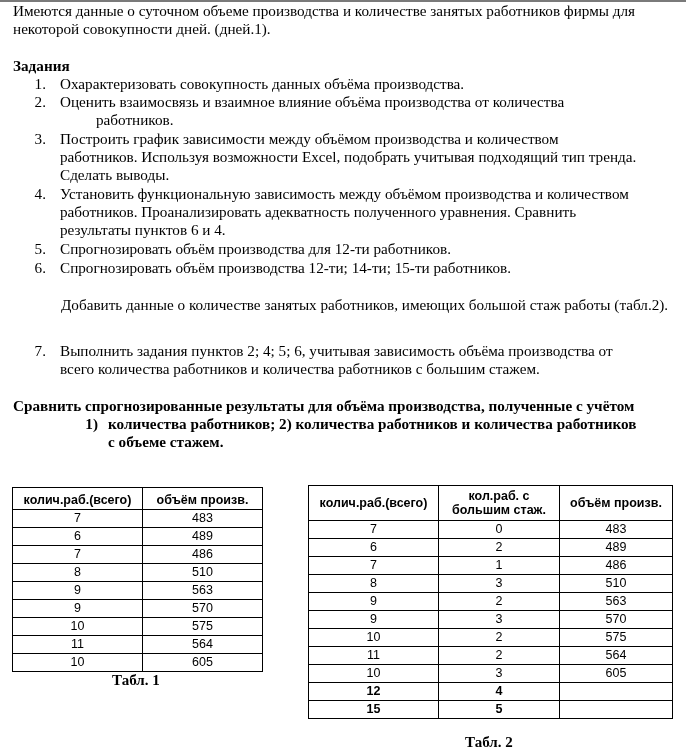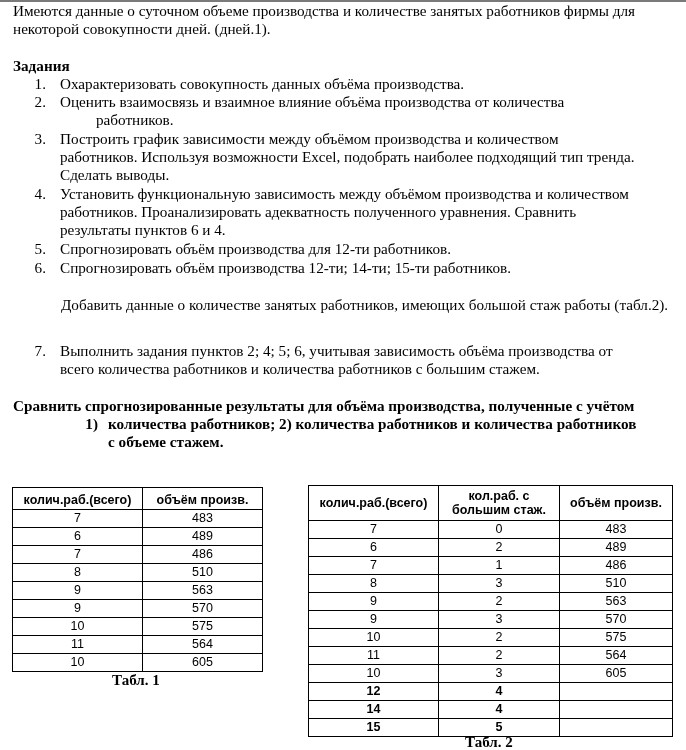--- a/index.html
+++ b/index.html
@@ -35,21 +35,21 @@
 
 <div class="num" style="left:26px;top:75px;">1.</div>
 <div class="p" style="left:60px;top:75px;">Охарактеризовать совокупность данных объёма производства.</div>
 
 <div class="num" style="left:26px;top:93px;">2.</div>
 <div class="p" style="left:60px;top:93px;">Оценить взаимосвязь и взаимное влияние объёма производства от количества</div>
 <div class="p" style="left:60px;top:111px;margin-left:36px;">работников.</div>
 
 <div class="num" style="left:26px;top:130px;">3.</div>
 <div class="p" style="left:60px;top:130px;">Построить график зависимости между объёмом производства и количеством</div>
-<div class="p" style="left:60px;top:148px;">работников. Используя возможности Excel, подобрать наиболее подходящий тип тренда.</div>
+<div class="p" style="left:60px;top:148px;">работников. Используя возможности Excel, подобрать учитывая подходящий тип тренда.</div>
 <div class="p" style="left:60px;top:166px;">Сделать выводы.</div>
 
 <div class="num" style="left:26px;top:185px;">4.</div>
 <div class="p" style="left:60px;top:185px;">Установить функциональную зависимость между объёмом производства и количеством</div>
 <div class="p" style="left:60px;top:203px;">работников. Проанализировать адекватность полученного уравнения. Сравнить</div>
 <div class="p" style="left:60px;top:221px;">результаты пунктов 6 и 4.</div>
 
 <div class="num" style="left:26px;top:240px;">5.</div>
 <div class="p" style="left:60px;top:240px;">Спрогнозировать объём производства для 12-ти работников.</div>
 
@@ -167,24 +167,19 @@
         <td>10</td>
         <td>3</td>
         <td>605</td>
       </tr>
   <tr class="bold">
         <td>12</td>
         <td>4</td>
         <td></td>
       </tr>
   <tr class="bold">
-        <td>14</td>
-        <td>4</td>
-        <td></td>
-      </tr>
-  <tr class="bold">
         <td>15</td>
         <td>5</td>
         <td></td>
       </tr>
 </tbody>
   </table>
 <div class="cap" style="left:465px;top:734px;">Табл. 2</div>
 
 </body></html>

